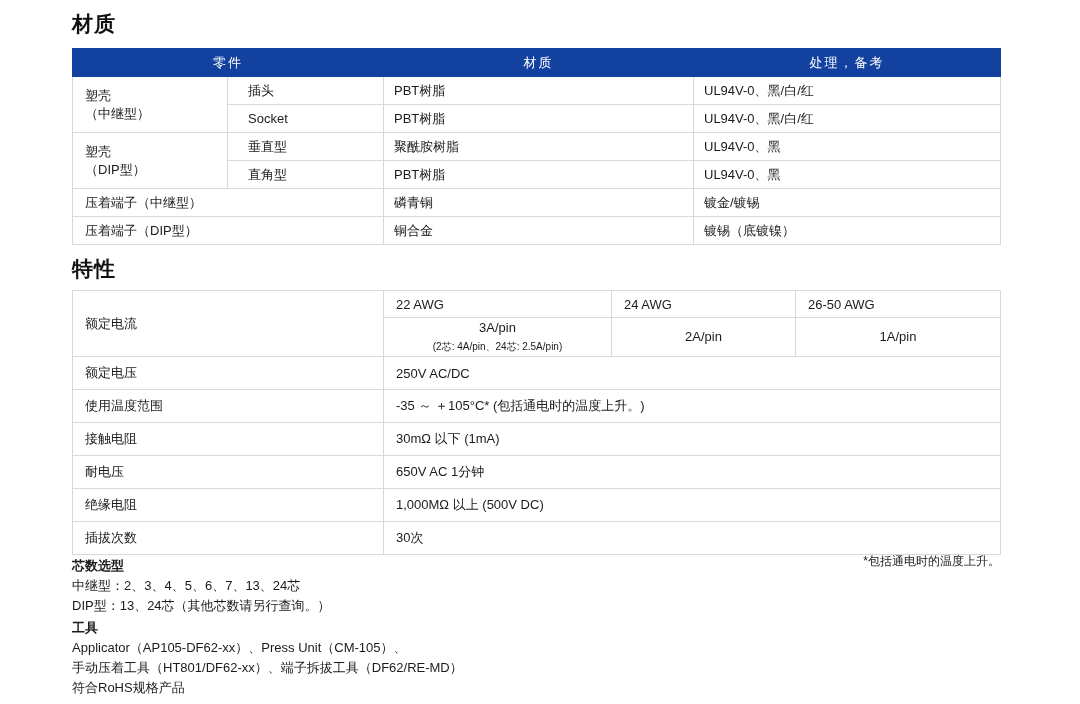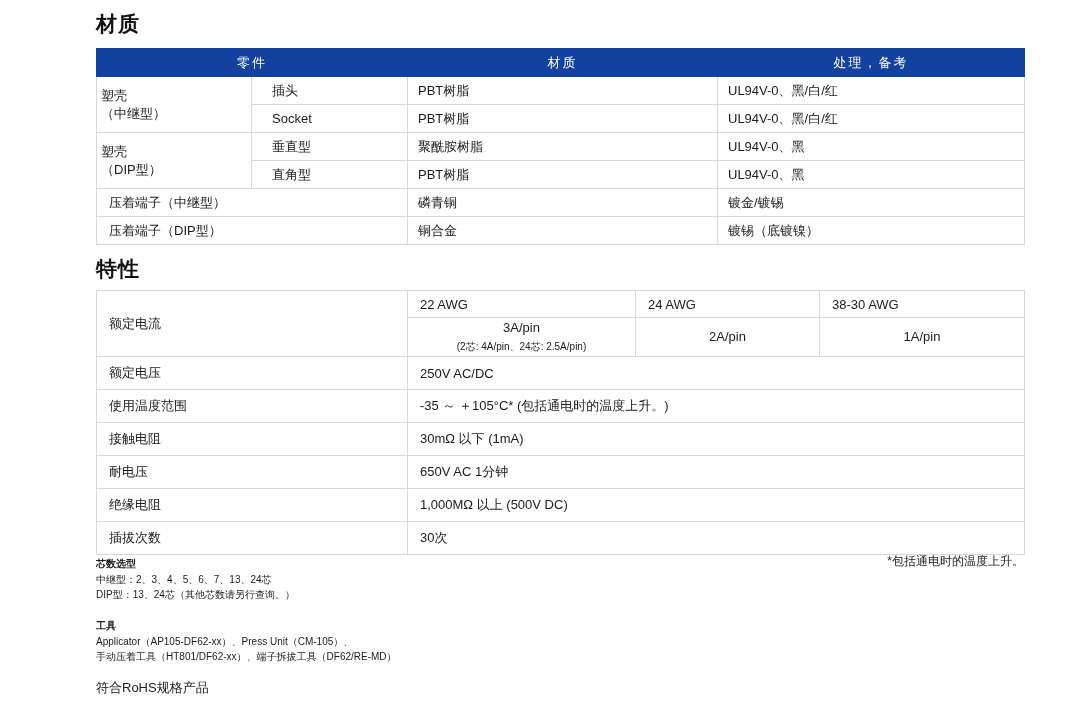--- a/index.html
+++ b/index.html
@@ -13,21 +13,20 @@
     font-family: "Liberation Sans", "DejaVu Sans", sans-serif;
     color: #1b1b1b;
     position: relative;
     overflow: hidden;
   }
   .page {
     position: relative;
     width: 956px;
     height: 704px;
     padding: 0;
-    margin-left: 24px;
   }
   .section-title {
     position: absolute;
     font-size: 21px;
     font-weight: 700;
     color: #111111;
     letter-spacing: 1px;
   }
   #title-material { left: 72px; top: 10px; }
   #title-spec { left: 72px; top: 255px; text-align: center; }
@@ -57,21 +56,21 @@
     letter-spacing: 2px;
   }
   .tbl-material td {
     border: 1px solid #d9d9d9;
     height: 27px;
     padding: 0 10px;
     vertical-align: middle;
     color: #1b1b1b;
   }
   .tbl-material td.group {
-    padding-left: 4px;
+    padding-left: 12px;
     line-height: 1.35;
   }
   .tbl-material td.sub {
     padding-left: 20px;
   }
   .tbl-material td.wide-label {
     padding-left: 12px;
   }
 
   
@@ -100,21 +99,21 @@
   .tbl-spec td.rowlabel {
     padding-left: 12px;
   }
   .tbl-spec .small {
     font-size: 10px;
   }
 
   
   .note-block {
     position: absolute;
-    font-size: 10px;
+    font-size: 13px;
     line-height: 1.55;
     color: #1b1b1b;
   }
   #note-pin { left: 72px; top: 556px; }
   #note-star {
     left: 700px;
     top: 552px;
     width: 300px;
     text-align: right;
     font-size: 12px;
@@ -196,21 +195,21 @@
       <col style="width:311px">
       <col style="width:228px">
       <col style="width:184px">
       <col style="width:205px">
     </colgroup>
     <tbody>
       <tr>
         <td class="rowlabel" rowspan="2">额定电流</td>
         <td class="awg-head">22 AWG</td>
         <td class="awg-head">24 AWG</td>
-        <td class="awg-head">38-30 AWG</td>
+        <td class="awg-head">26-50 AWG</td>
       </tr>
       <tr>
         <td class="awg-val">
           <span>3A/pin</span><br>
           <span class="small">(2芯: 4A/pin、24芯: 2.5A/pin)</span>
         </td>
         <td class="awg-val">2A/pin</td>
         <td class="awg-val">1A/pin</td>
       </tr>
 

